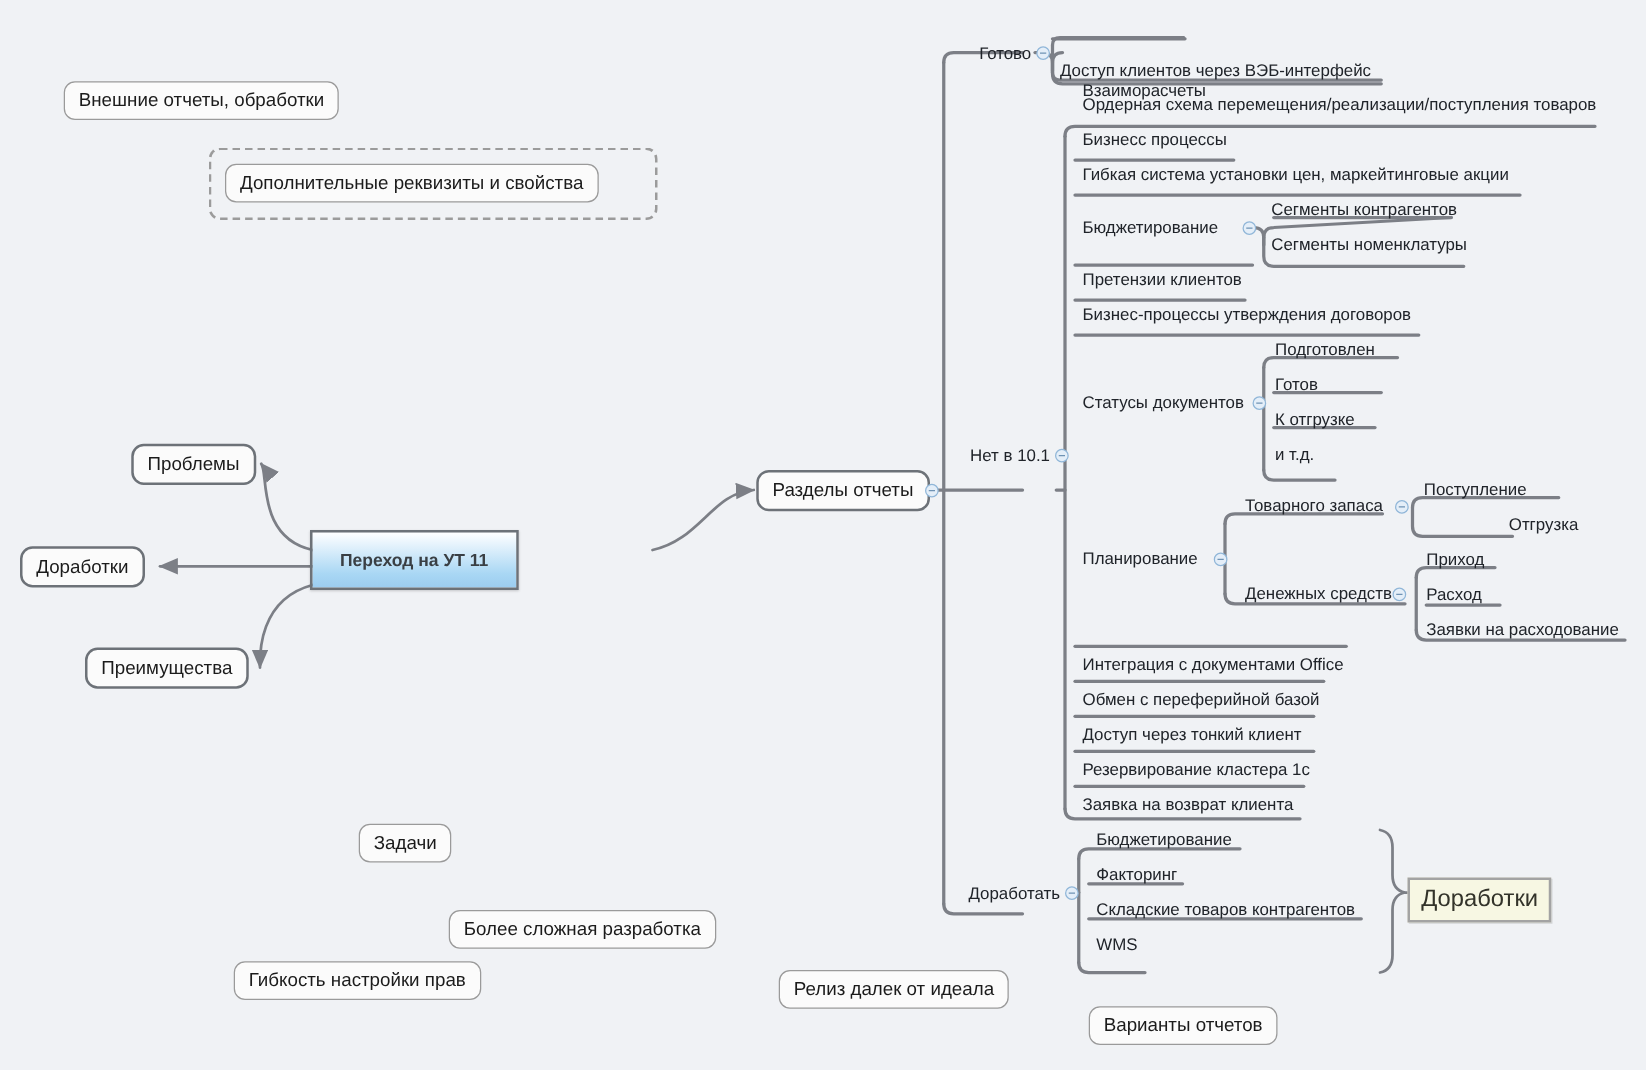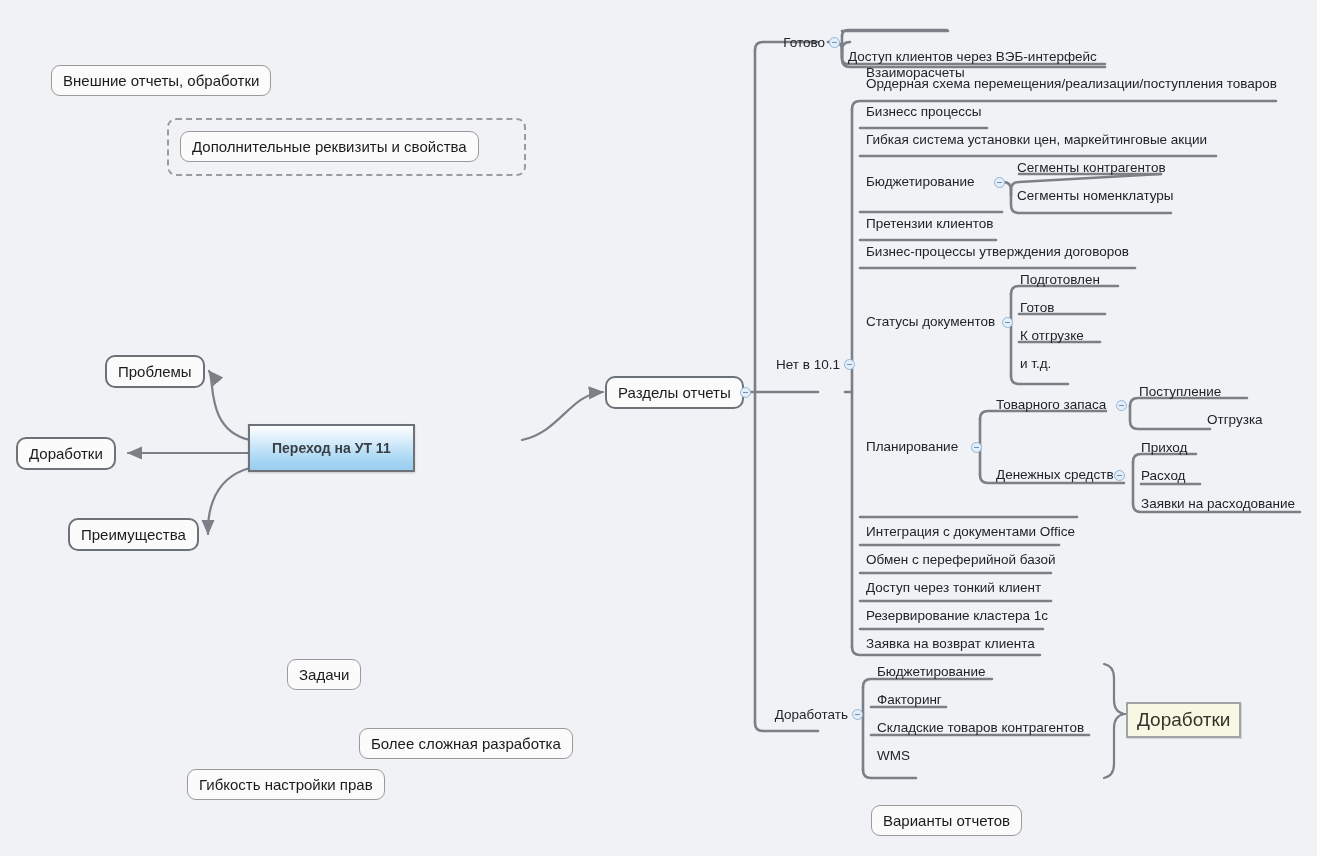--- a/index.html
+++ b/index.html
@@ -253,15 +253,16 @@
   <div class="notebox" style="left:1126px;top:702px;">Доработки</div>
 
   <div class="fbox" style="left:51px;top:65px;">Внешние отчеты, обработки</div>
 
   <div class="fbox sel-wrap" style="left:167px;top:118px;width:359px;height:58px;"></div>
   <div class="fbox" style="left:180px;top:131px;">Дополнительные реквизиты и свойства</div>
 
   <div class="fbox" style="left:252px;top:659px;margin-left:35px;">Задачи</div>
   <div class="fbox" style="left:359px;top:728px;">Более сложная разработка</div>
   <div class="fbox" style="left:187px;top:769px;">Гибкость настройки прав</div>
+  <div class="fbox" style="left:623px;top:776px;">Релиз далек от идеала</div>
   <div class="fbox" style="left:871px;top:805px;">Варианты отчетов</div>
 
 </div>
 
 </body></html>

